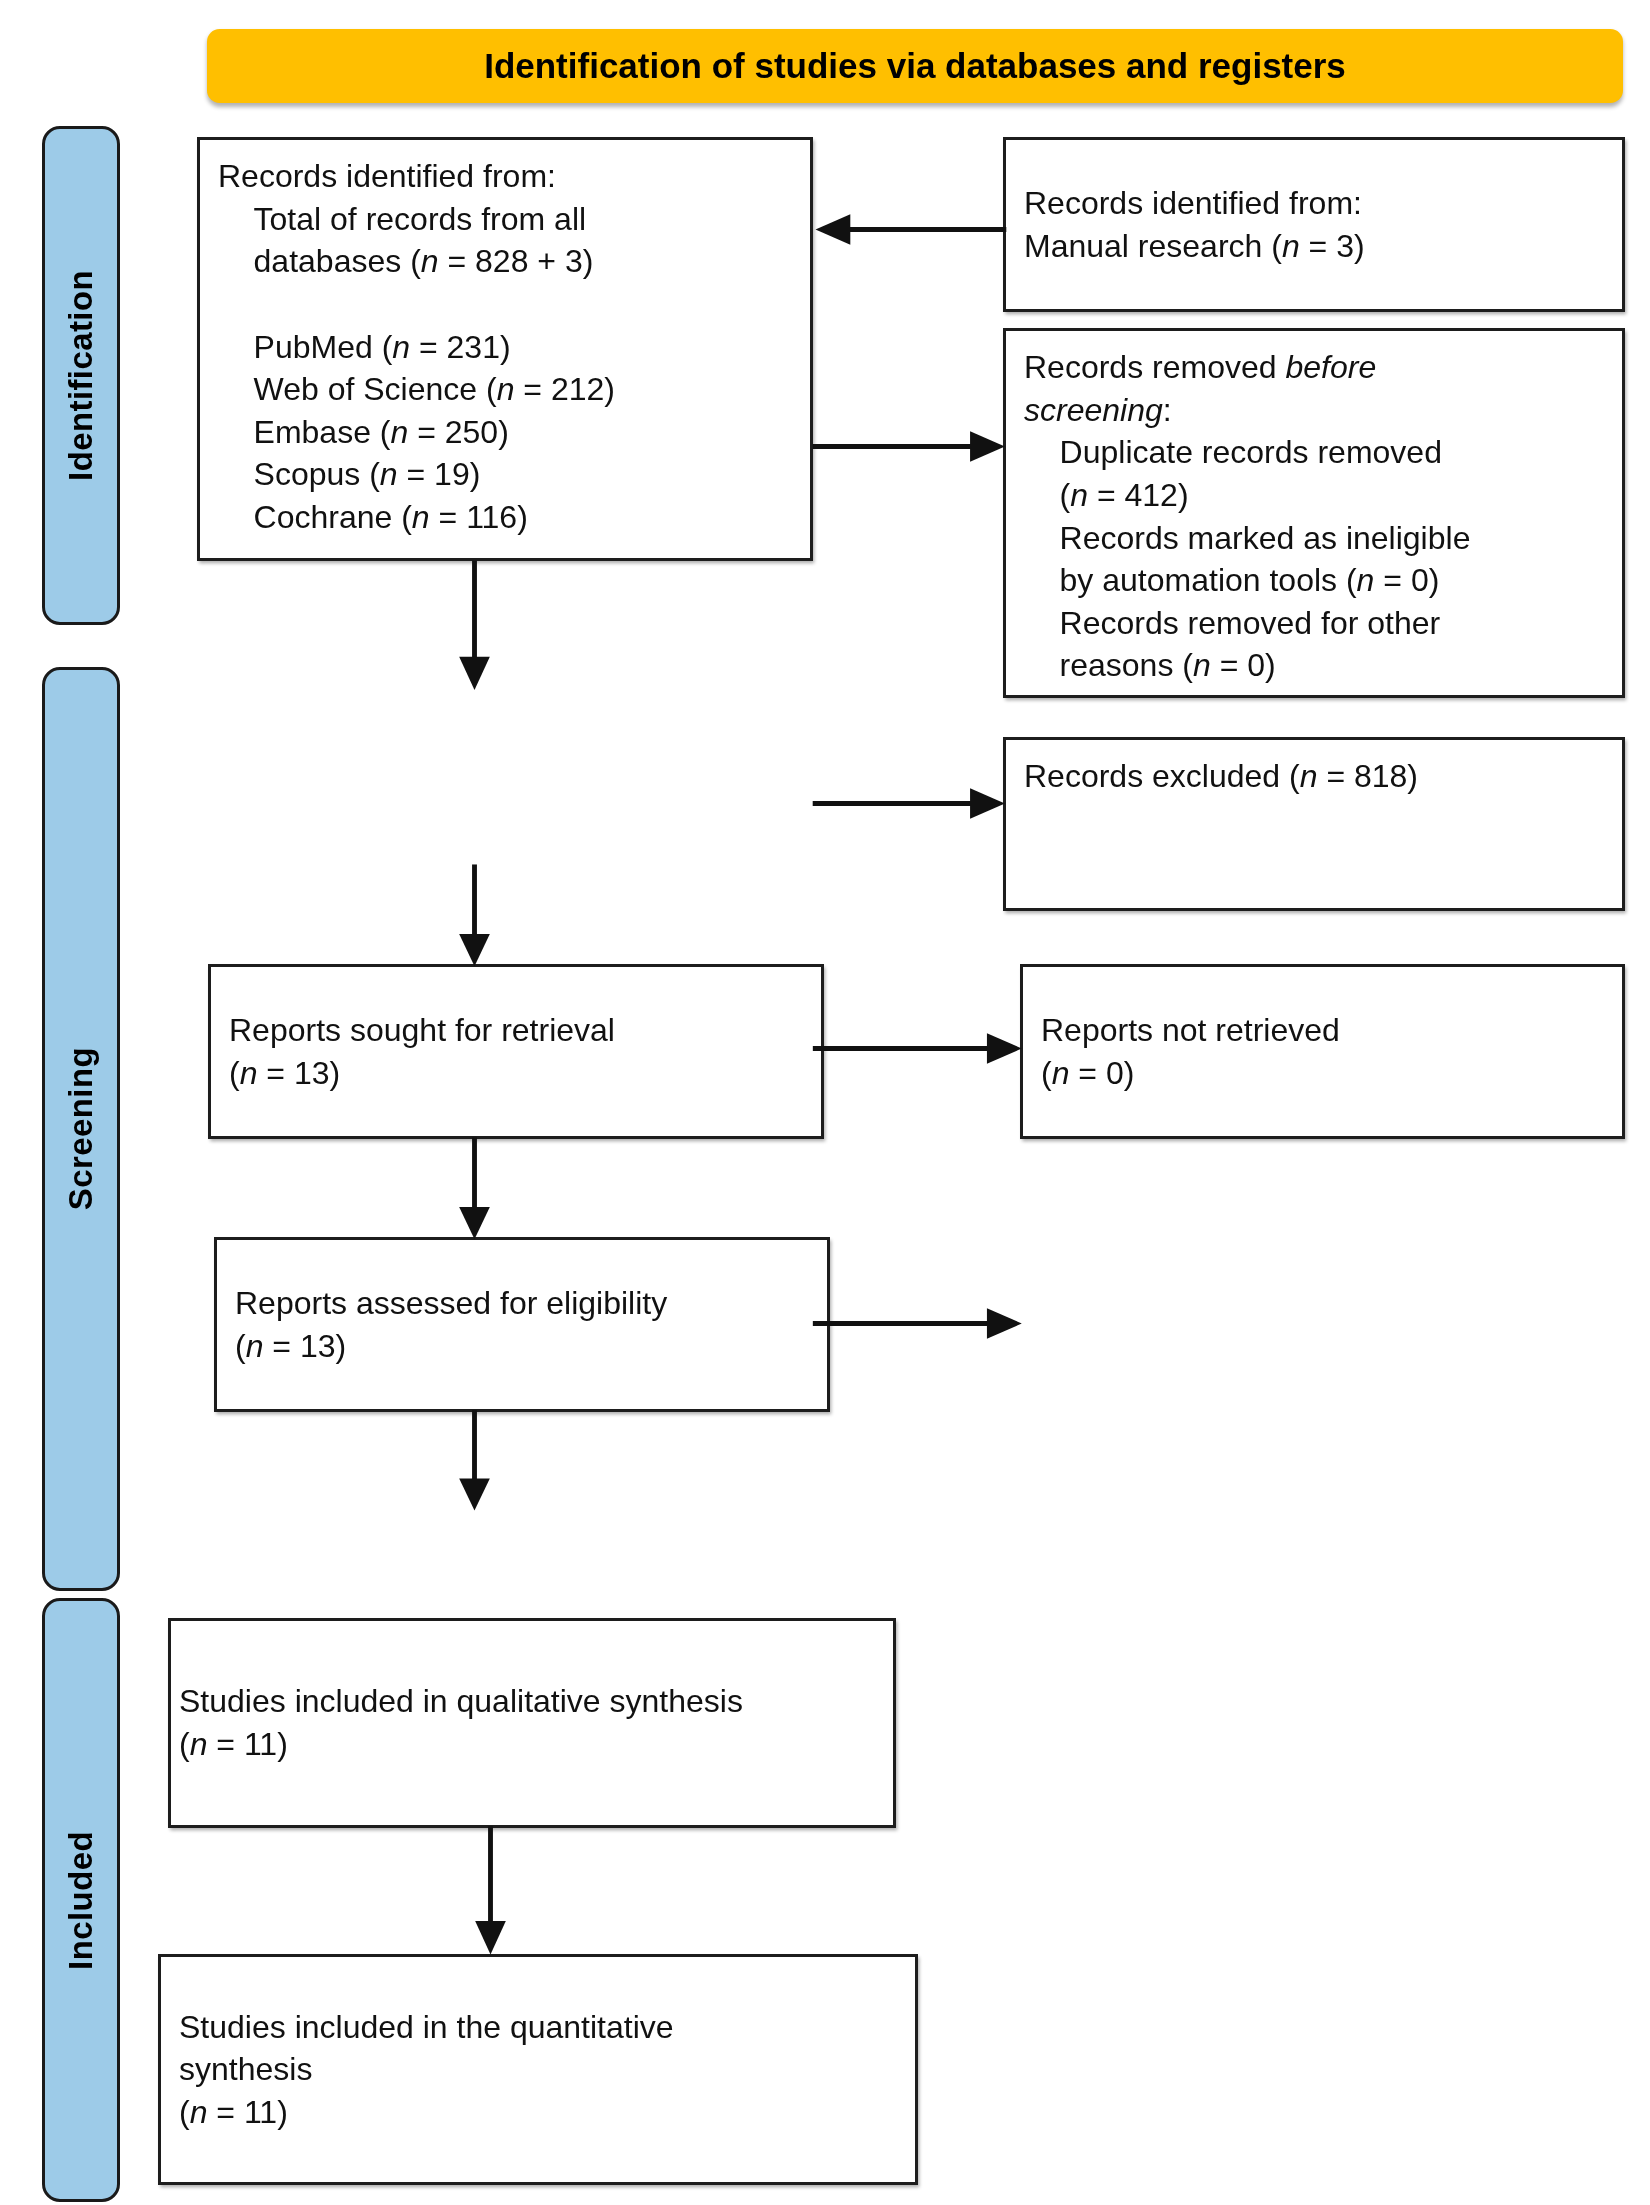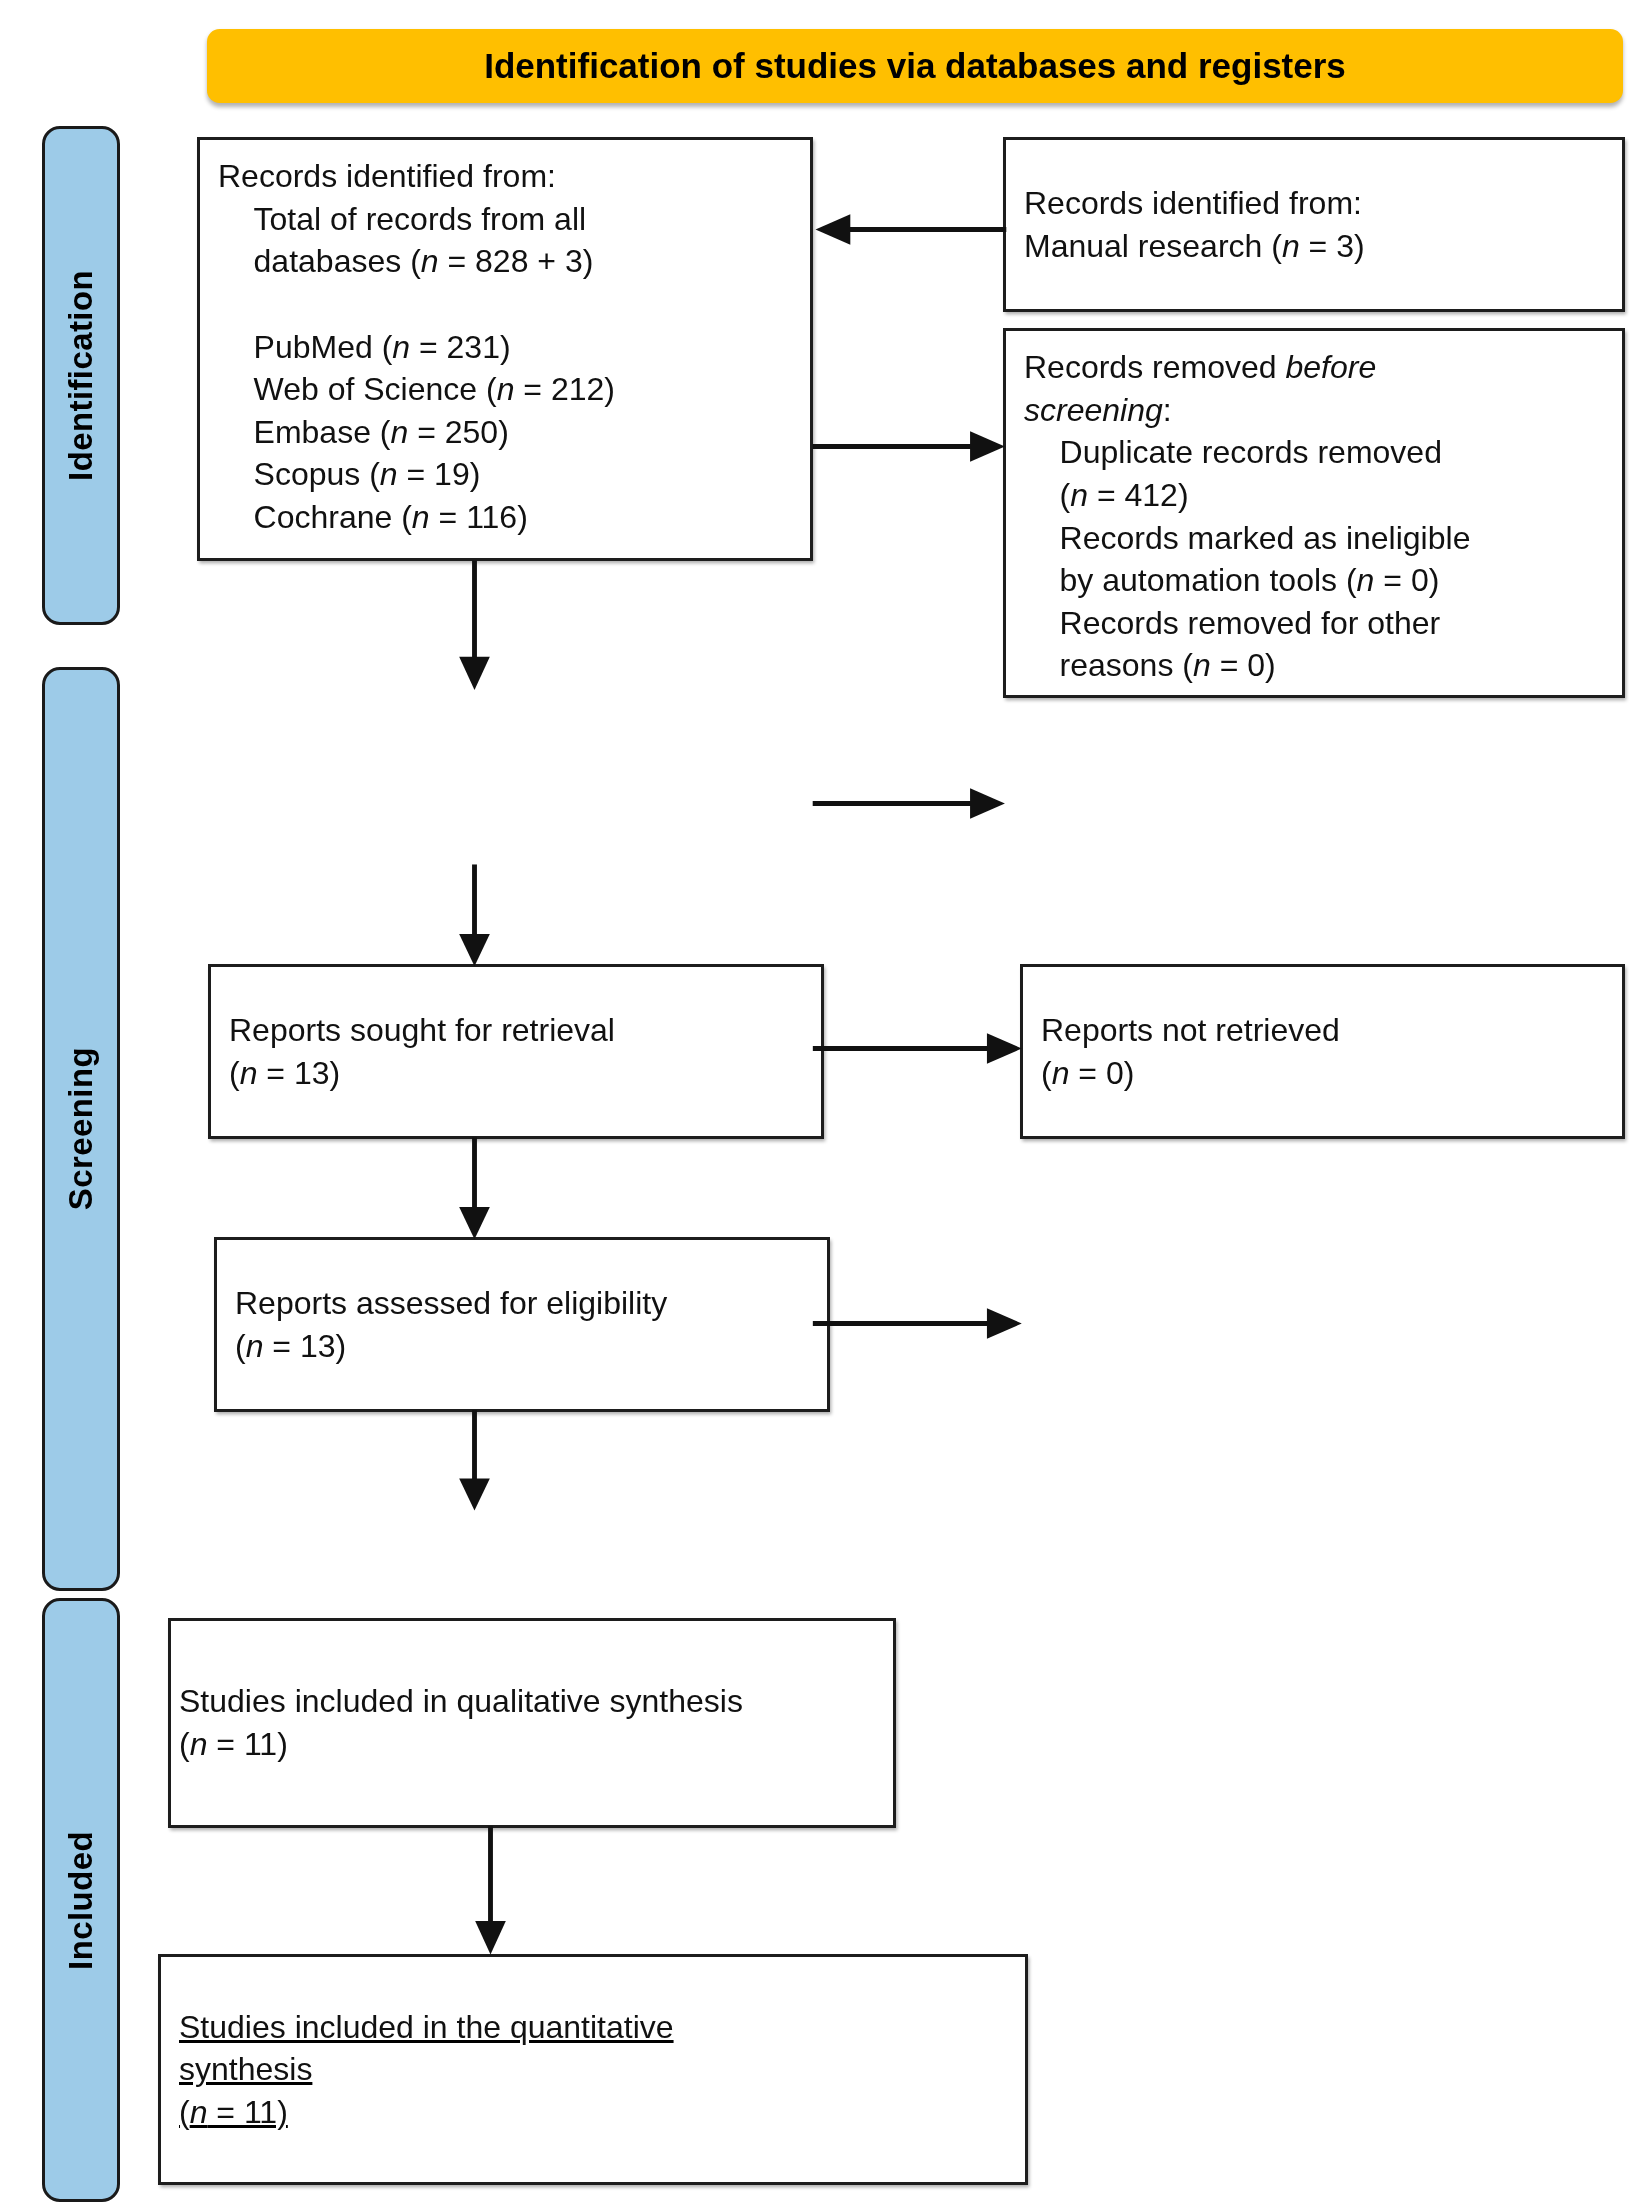--- a/index.html
+++ b/index.html
@@ -89,21 +89,21 @@
   #box-identified-db   { left: 197px;  top: 137px;  width: 616px;  height: 424px; }
   #box-manual          { left: 1003px; top: 137px;  width: 622px;  height: 175px; }
   #box-removed-before  { left: 1003px; top: 328px;  width: 622px;  height: 370px; }
   #box-screened        { left: 197px;  top: 691px;  width: 616px;  height: 175px; }
   #box-records-excl    { left: 1003px; top: 737px; width: 622px;  height: 174px; }
   #box-sought          { left: 197px;  top: 964px; width: 616px;  height: 175px; margin-left: 11px; }
   #box-not-retrieved   { left: 1020px; top: 964px; width: 605px;  height: 175px; }
   #box-assessed        { left: 214px;  top: 1237px; width: 616px;  height: 175px; }
   #box-reports-excl    { left: 1020px; top: 1207px; width: 605px;  height: 385px; }
   #box-qualitative     { left: 168px;  top: 1618px; width: 728px; height: 210px; padding-left: 8px; }
-  #box-quantitative    { left: 158px;  top: 1954px; width: 870px; height: 231px; text-decoration: underline; }
+  #box-quantitative    { left: 158px;  top: 1954px; width: 760px; height: 231px; }
 
   
   .connector { position: absolute; }
   .connector svg { display: block; }
 </style>
 </head>
 <body>
 
 <div id="page">
 
@@ -127,20 +127,23 @@
 
   <div class="flow-box vcenter" id="box-manual">
     <div class="box-text">Records identified from:<br>Manual research (<i>n</i> = 3)</div>
   </div>
 
   <div class="flow-box" id="box-removed-before">
     <div class="box-text">Records removed <i>before</i><br><i>screening</i>:<br>&nbsp;&nbsp;&nbsp;&nbsp;Duplicate records removed<br>&nbsp;&nbsp;&nbsp;&nbsp;(<i>n</i> = 412)<br>&nbsp;&nbsp;&nbsp;&nbsp;Records marked as ineligible<br>&nbsp;&nbsp;&nbsp;&nbsp;by automation tools (<i>n</i> = 0)<br>&nbsp;&nbsp;&nbsp;&nbsp;Records removed for other<br>&nbsp;&nbsp;&nbsp;&nbsp;reasons (<i>n</i> = 0)</div>
   </div>
 
 
+  <div class="flow-box" id="box-records-excl">
+    <div class="box-text">Records excluded (<i>n</i> = 818)</div>
+  </div>
 
   <div class="flow-box vcenter" id="box-sought">
     <div class="box-text">Reports sought for retrieval<br>(<i>n</i> = 13)</div>
   </div>
 
   <div class="flow-box vcenter" id="box-not-retrieved">
     <div class="box-text">Reports not retrieved<br>(<i>n</i> = 0)</div>
   </div>
 
   <div class="flow-box vcenter" id="box-assessed">

